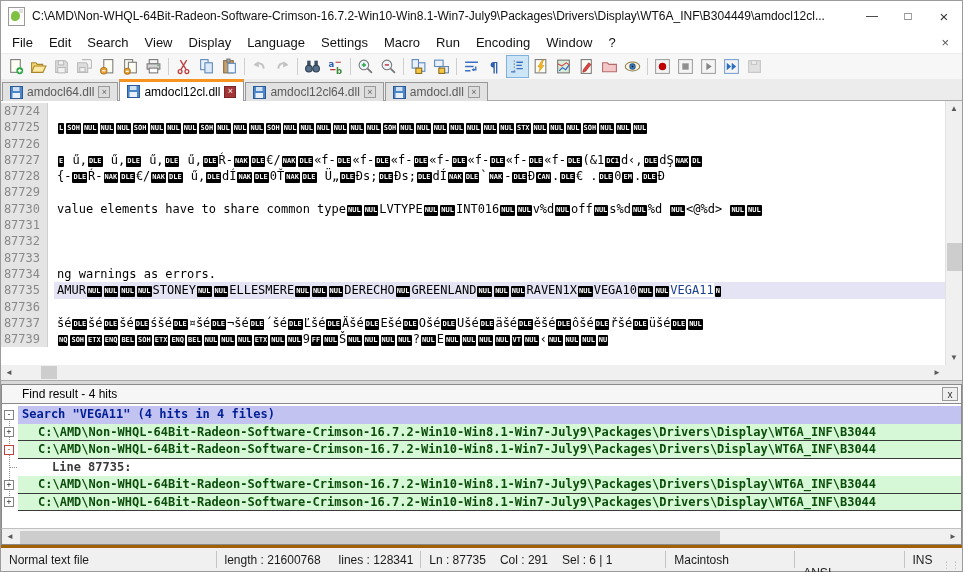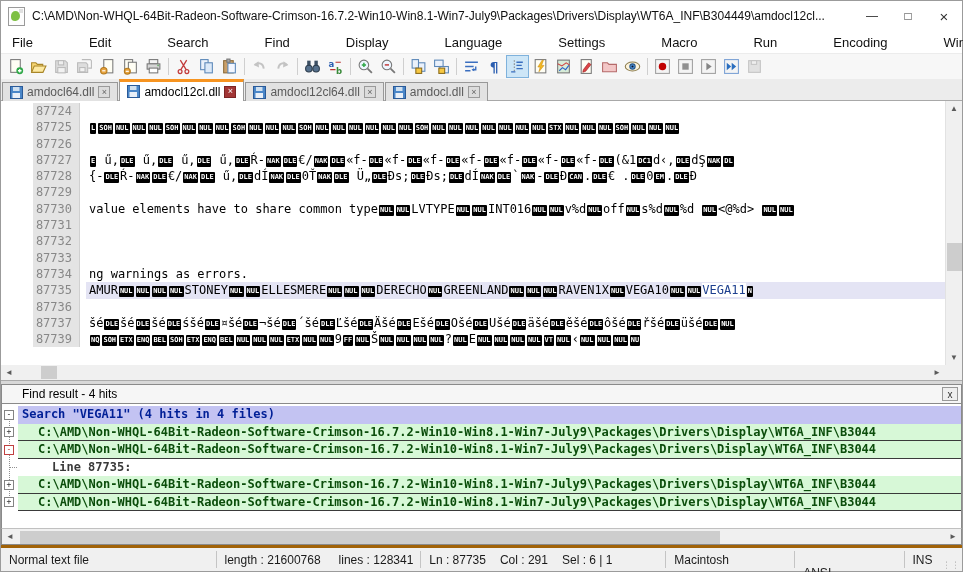--- a/index.html
+++ b/index.html
@@ -15,21 +15,21 @@
   .app-icon::before { content:""; position:absolute; left:2px; top:3px; width:9px; height:10px;
     background:#7ec043; border-radius:50% 50% 50% 4px; }
   .app-icon::after { content:""; position:absolute; right:1px; top:1px; width:4px; height:4px; background:#e0e0e0; }
   .title-text { flex:1; font-size:12px; color:#101010; padding-left:7px; white-space:nowrap; overflow:hidden; }
   .winbtn { width:36px; height:30px; display:flex; align-items:center; justify-content:center;
     font-size:12px; color:#333; }
   .winbtn.close { font-size:15px; }
 
   
   .menubar { height:22px; flex:0 0 22px; display:flex; align-items:center; padding-left:3px;
-    font-size:13px; color:#111; background:#fff;gap:40px; }
+    font-size:13px; color:#111; background:#fff; }
   .menu-item { padding:2px 8px; }
   .menu-close { margin-left:auto; padding-right:13px; color:#555; font-size:13px; }
 
   
   .toolbar { height:26px; flex:0 0 26px; background:#f7f7f7; display:flex; align-items:center;
     padding-left:3px; border-top:1px solid #ececec; }
   .tbtn { width:23px; height:23px; display:flex; align-items:center; justify-content:center; border:1px solid transparent; }
   .tbtn.active { background:#cde6f7; border:1px solid #7fb2dc; }
   .tbtn.disabled { opacity:.55; filter:grayscale(1); }
   .tsep { width:1px; height:17px; background:#cfcfcf; margin:0 3px; flex:0 0 1px; }
@@ -42,21 +42,21 @@
     color:#5a5a5a; margin-right:1px; position:relative; top:1px; }
   .tab.active { background:#fff; height:22px; border-top:3px solid #f79420; color:#000; top:1px; }
   .tab-close { width:12px; height:12px; display:flex; align-items:center; justify-content:center;
     font-size:9px; color:#666; border:1px solid #9a9a9a; background:#dcdcdc; line-height:1; }
   .tab.active .tab-close { background:#a23535; border-color:#7c2424; color:#fff; }
 
   
   .editor { flex:0 0 264px; height:264px; position:relative; background:#fff; overflow:hidden; }
   .ed-rows { padding-top:2px; margin-right:17px; }
   .ed-row { display:flex; height:16.3px; font:12px/16.3px "DejaVu Sans Mono", monospace; }
-  .ed-num { flex:0 0 46px; background:#e4e4e4; color:#888; text-align:right; padding-right:7px;margin-left:32px; }
+  .ed-num { flex:0 0 46px; background:#e4e4e4; color:#888; text-align:right; padding-right:7px; }
   .ed-fold { flex:0 0 7px; background:#fff; border-left:1px solid #d0d0d0; }
   .ed-content { flex:1; white-space:nowrap; overflow:hidden; padding-left:3px; color:#000; }
   .ed-row.current .ed-content { background:#e4e4f4; }
   .ctrl { display:inline-block; background:#000; color:#fff; font-size:7px; font-weight:bold;
     line-height:9px; padding:1px 1px; margin:0 1px; border-radius:1px; vertical-align:1px;
     font-family:"DejaVu Sans Mono", monospace; }
   .hl { background:#ffffff; color:#1d3f8f; }
 
   
   .vscroll { position:absolute; top:0; right:0; width:17px; height:100%; background:#f0f0f0;
@@ -110,21 +110,21 @@
     <div class="title-text">C:\AMD\Non-WHQL-64Bit-Radeon-Software-Crimson-16.7.2-Win10-Win8.1-Win7-July9\Packages\Drivers\Display\WT6A_INF\B304449\amdocl12cl...</div>
     <div class="winbtn">—</div>
     <div class="winbtn">□</div>
     <div class="winbtn close">×</div>
   </div>
 
   <div class="menubar" id="menubar">
       <div class="menu-item">File</div>
       <div class="menu-item">Edit</div>
       <div class="menu-item">Search</div>
-      <div class="menu-item">Find</div>
+      <div class="menu-item">View</div>
       <div class="menu-item">Display</div>
       <div class="menu-item">Language</div>
       <div class="menu-item">Settings</div>
       <div class="menu-item">Macro</div>
       <div class="menu-item">Run</div>
       <div class="menu-item">Encoding</div>
       <div class="menu-item">Window</div>
       <div class="menu-item">?</div>
       <div class="menu-close">×</div>
     </div>

